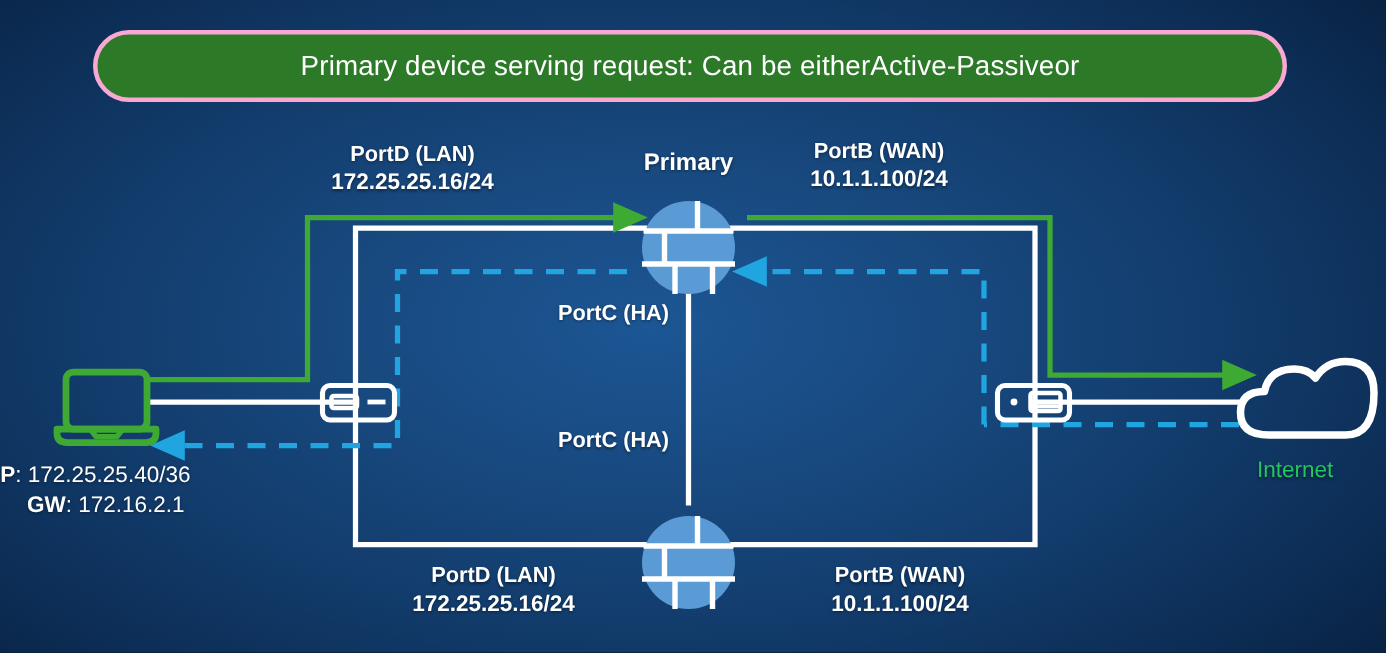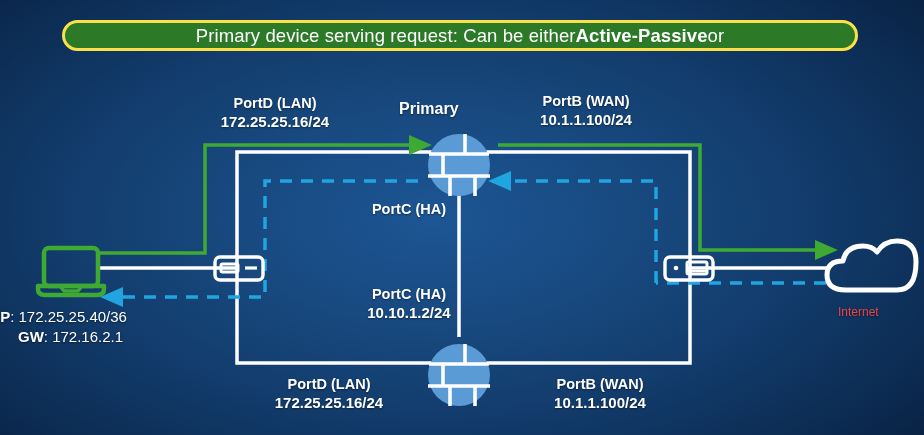--- a/index.html
+++ b/index.html
@@ -30,69 +30,69 @@
     height: 435px;
     overflow: visible;
   }
 
   
   .banner {
     position: absolute;
     left: 62px;
     top: 20px;
     width: 796px;
-    height: 31px;
+    height: 48px;
     box-sizing: border-box;
     border-radius: 24px;
     background: #2c7a27;
-    border: 3px solid #fde047;
+    border: 3px solid #f9a8d4;
     display: flex;
     align-items: center;
     justify-content: center;
     color: #ffffff;
     font-size: 18.5px;
     letter-spacing: .1px;
     white-space: nowrap;
   }
-  .banner b { font-weight: 700; }
+  .banner b { font-weight: 400; }
 
   
   .lbl {
     position: absolute;
     color: #ffffff;
     text-align: center;
     line-height: 1.22;
     white-space: nowrap;
     text-shadow: 0 1px 2px rgba(0,0,0,.45);
   }
   .lbl .t1 { font-weight: 700; font-size: 14.5px; display: block; }
   .lbl .t2 { font-weight: 700; font-size: 15px; display: block; }
   .devname {
     position: absolute;
     color: #ffffff;
     font-weight: 700;
     font-size: 16px;
-    text-align: left;
+    text-align: center;
     white-space: nowrap;
     text-shadow: 0 1px 2px rgba(0,0,0,.5);
   }
   .hostlbl {
     position: absolute;
     color: #ffffff;
     font-size: 15px;
     line-height: 1.35;
     white-space: nowrap;
     text-shadow: 0 1px 2px rgba(0,0,0,.45);
   }
   .hostlbl b { font-weight: 700; }
   .hostlbl .row { display: block; }
   .cloudlbl {
     position: absolute;
-    color: #ef4444;
-    font-size: 12px;
+    color: #22c55e;
+    font-size: 15px;
     white-space: nowrap;
     text-shadow: 0 1px 2px rgba(0,0,0,.5);
   }
 </style>
 </head>
 <body>
 
 <div id="canvas">
   <div id="bg-fallback"></div>
 
@@ -201,21 +201,20 @@
     <span class="t1">PortB (WAN)</span>
     <span class="t2">10.1.1.100/24</span>
   </div>
 
   <div class="lbl" style="left:289px; top:201px; width:240px;">
     <span class="t1">PortC (HA)</span>
   </div>
 
   <div class="lbl" style="left:289px; top:286px; width:240px;">
     <span class="t1">PortC (HA)</span>
-    <span class="t2">10.10.1.2/24</span>
   </div>
 
   <div class="lbl" style="left:209px; top:376px; width:240px;">
     <span class="t1">PortD (LAN)</span>
     <span class="t2">172.25.25.16/24</span>
   </div>
 
   <div class="lbl" style="left:480px; top:376px; width:240px;">
     <span class="t1">PortB (WAN)</span>
     <span class="t2">10.1.1.100/24</span>

